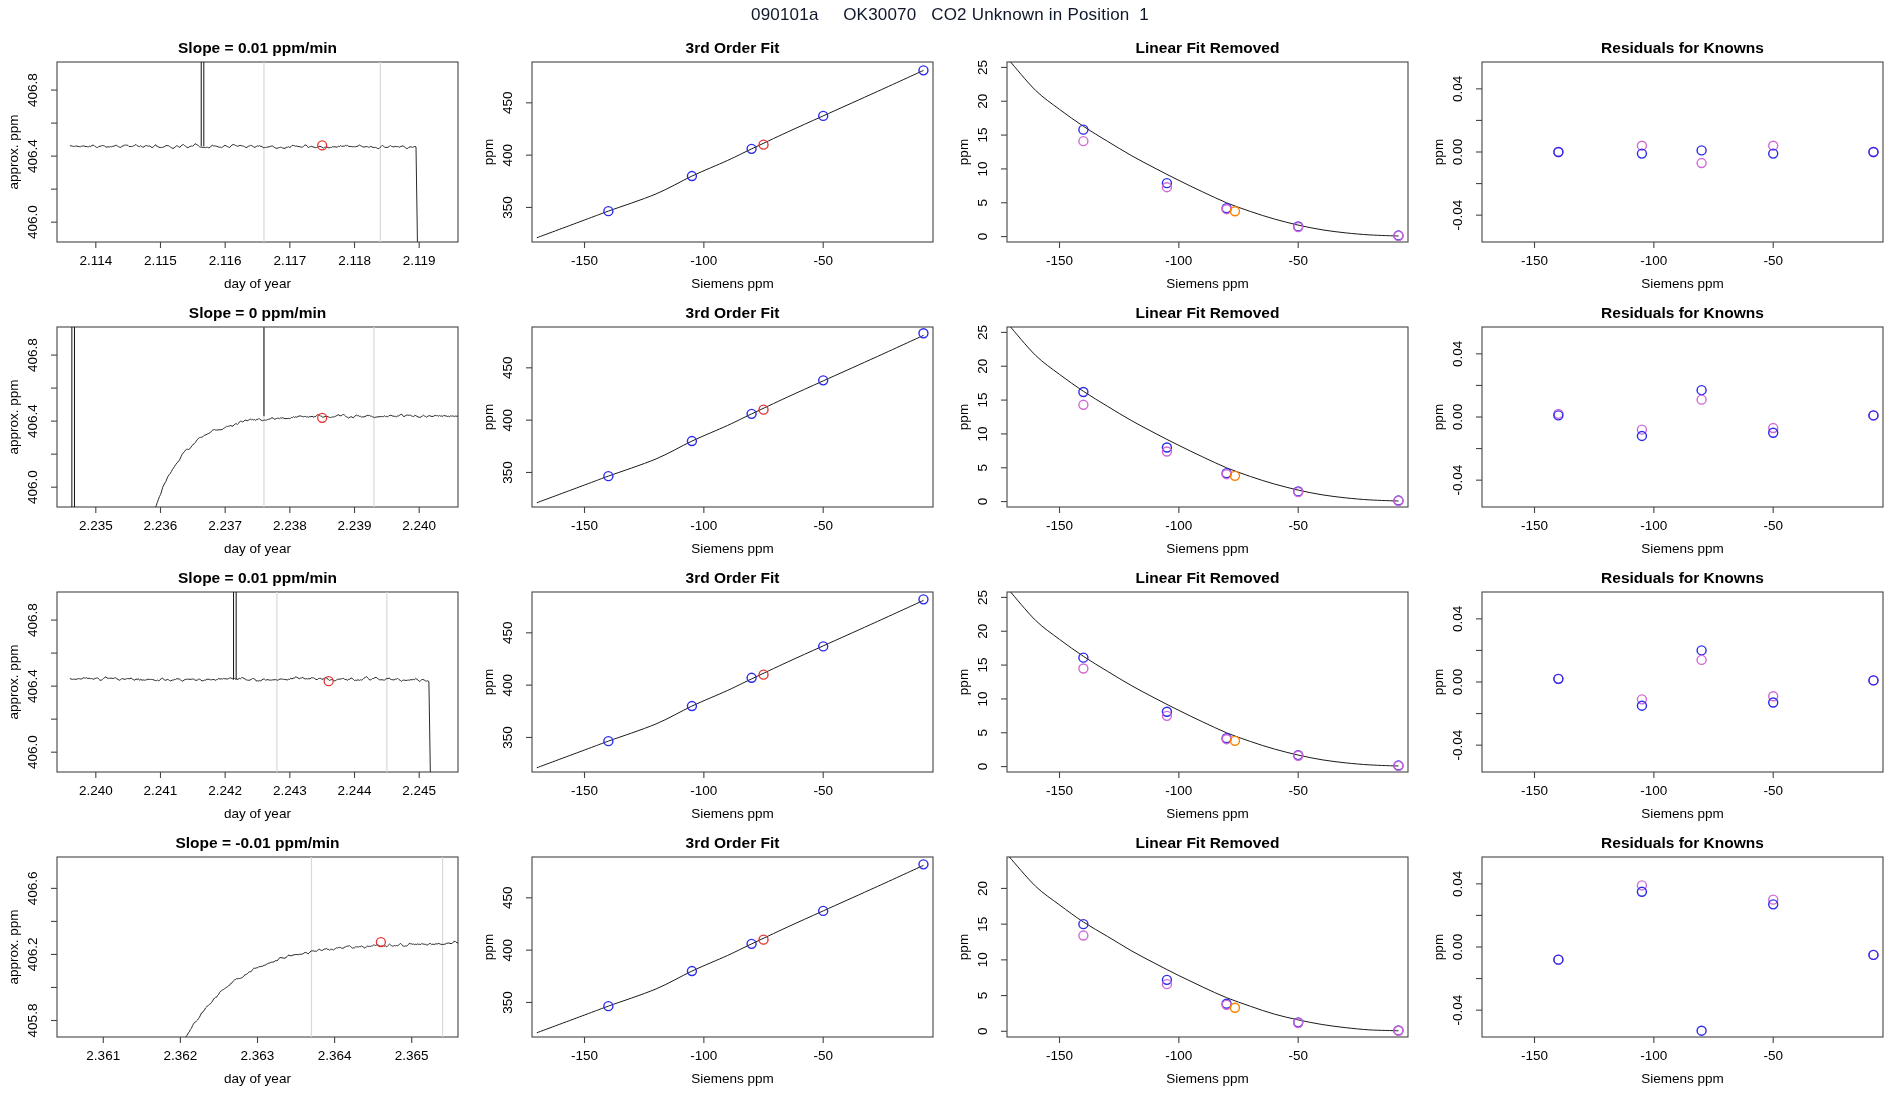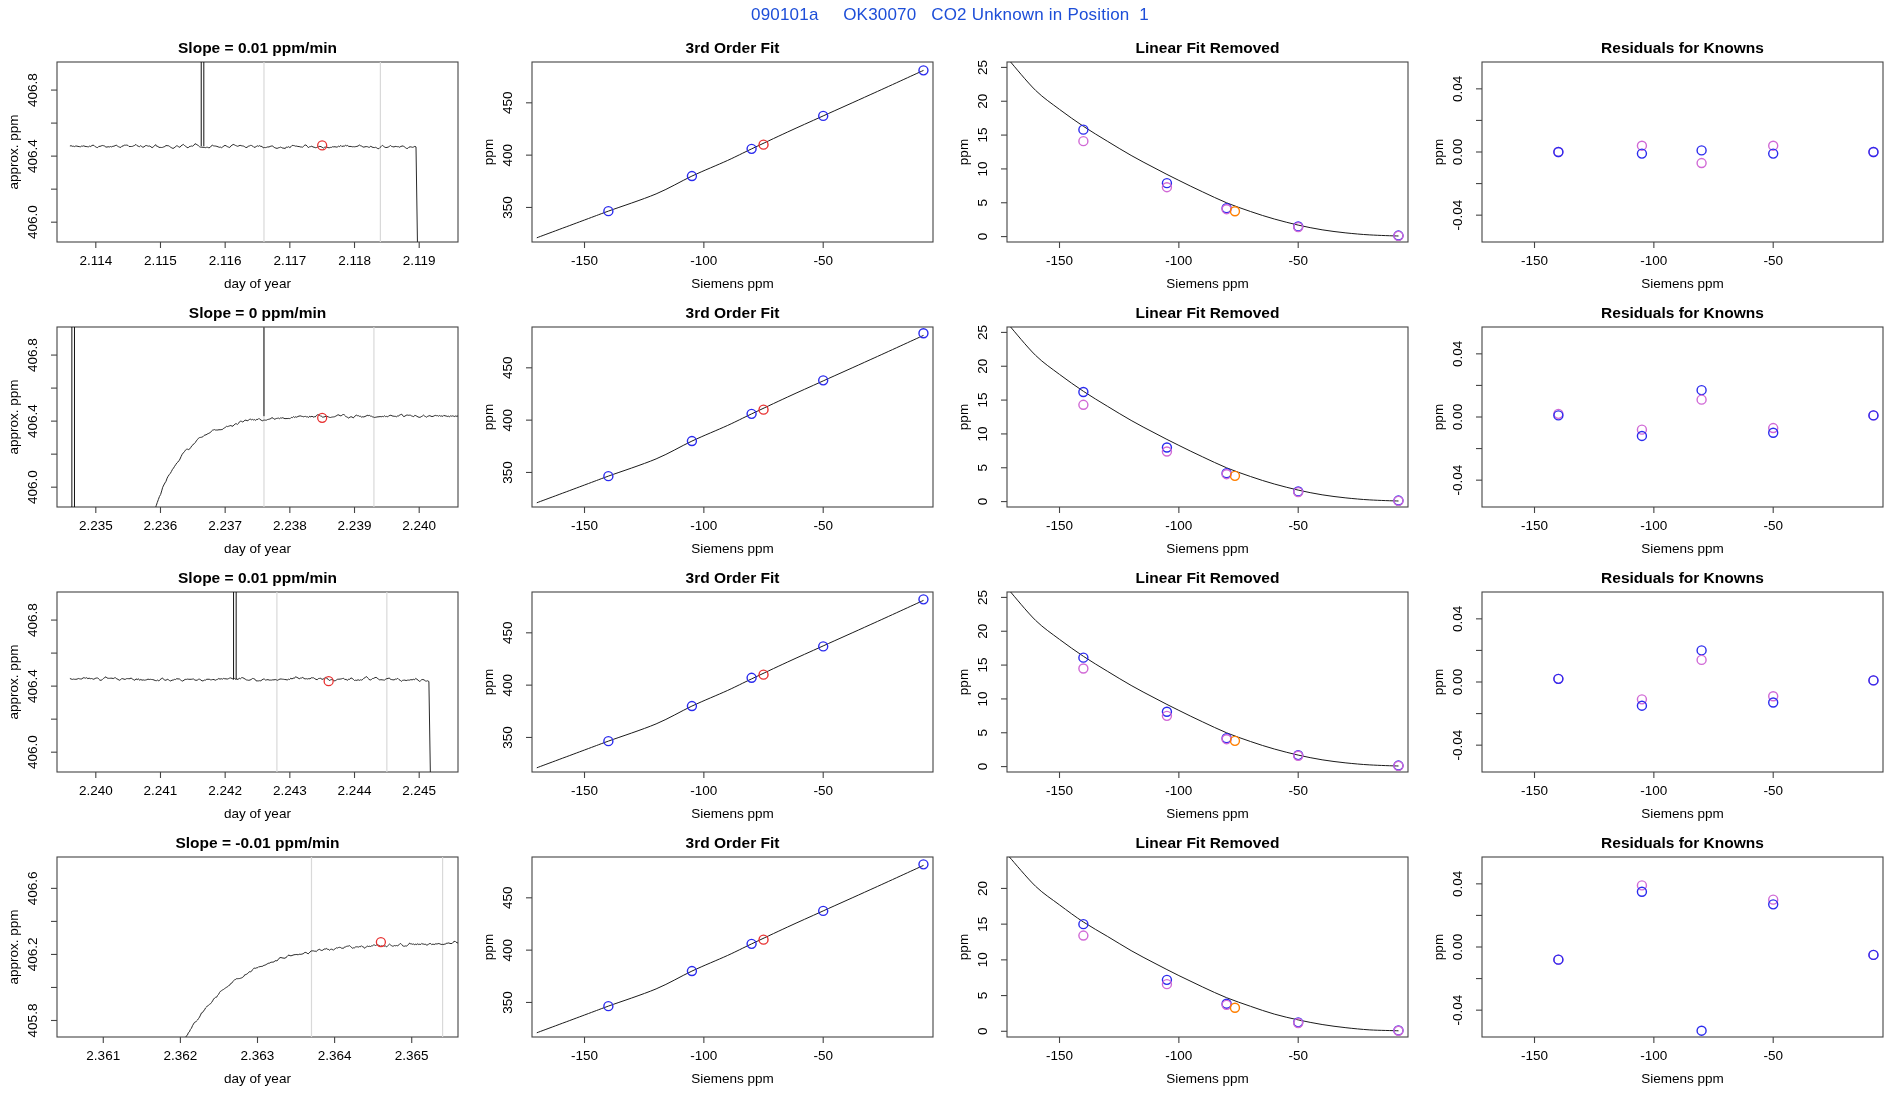--- a/index.html
+++ b/index.html
@@ -1,19 +1,19 @@
 <!DOCTYPE html>
 <html><head>
 <meta charset="utf-8">
 <style>
   html,body{margin:0;padding:0;background:#ffffff;}
   body{width:1900px;height:1100px;font-family:"Liberation Sans",sans-serif;overflow:hidden;}
   .main-title{
     width:1900px;height:32px;line-height:30px;text-align:center;
-    font-size:17px;color:#1d4ed8;white-space:pre;letter-spacing:0.2px;
+    font-size:17px;color:#0f172a;white-space:pre;letter-spacing:0.2px;
   }
   #grid{
     display:grid;
     grid-template-columns:repeat(4,475px);
     grid-template-rows:repeat(4,265px);
   }
   .cell{width:475px;height:265px;position:relative;}
   svg text{font-family:"Liberation Sans",sans-serif;}
 </style>
 </head>

